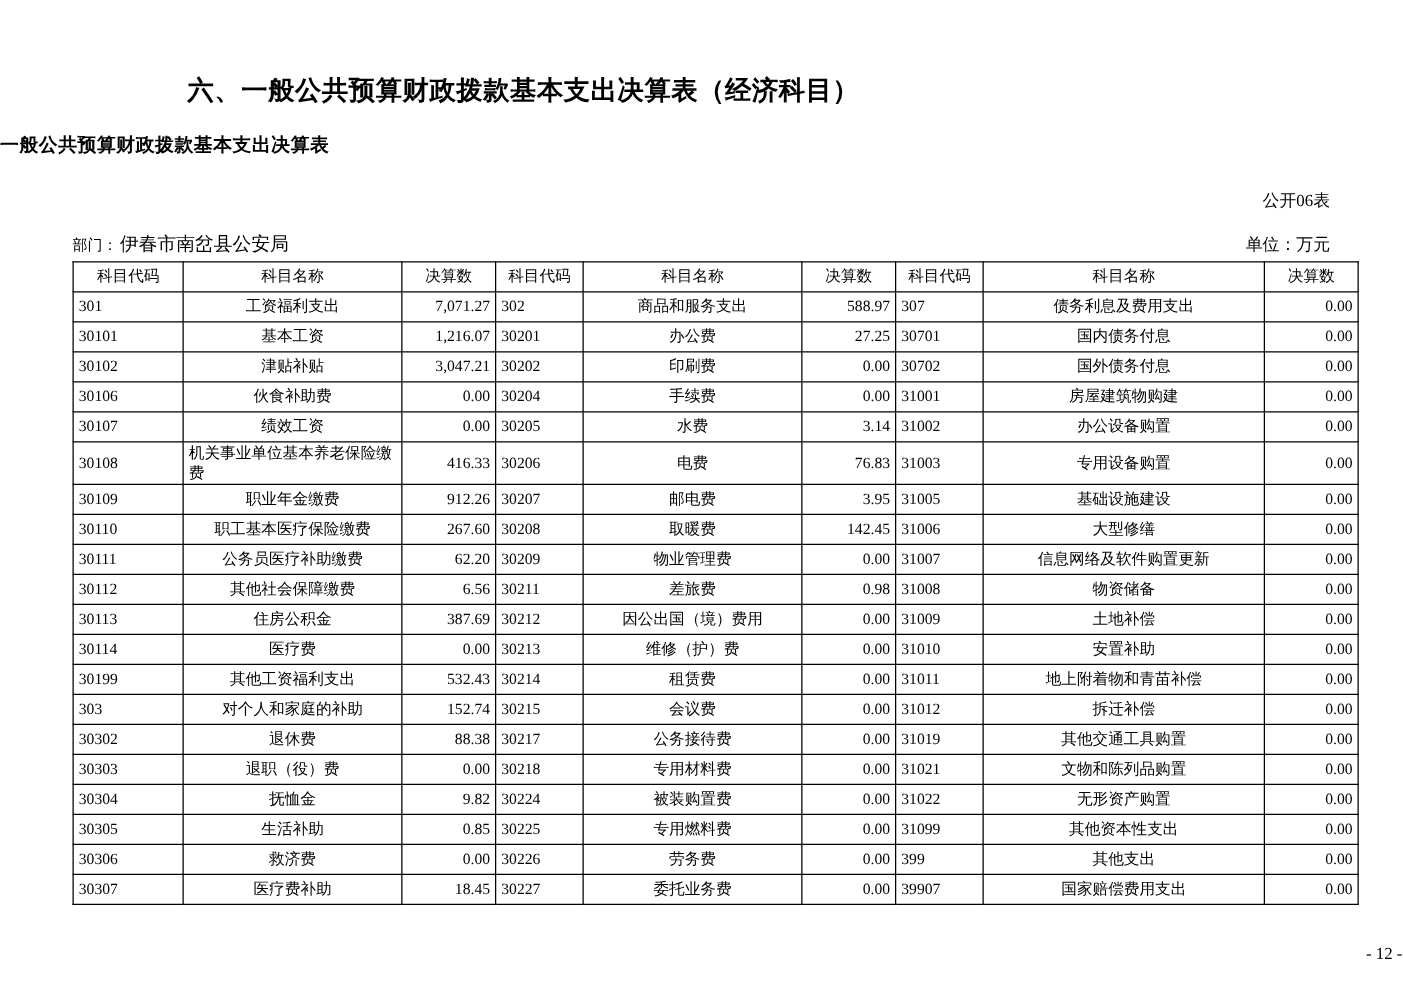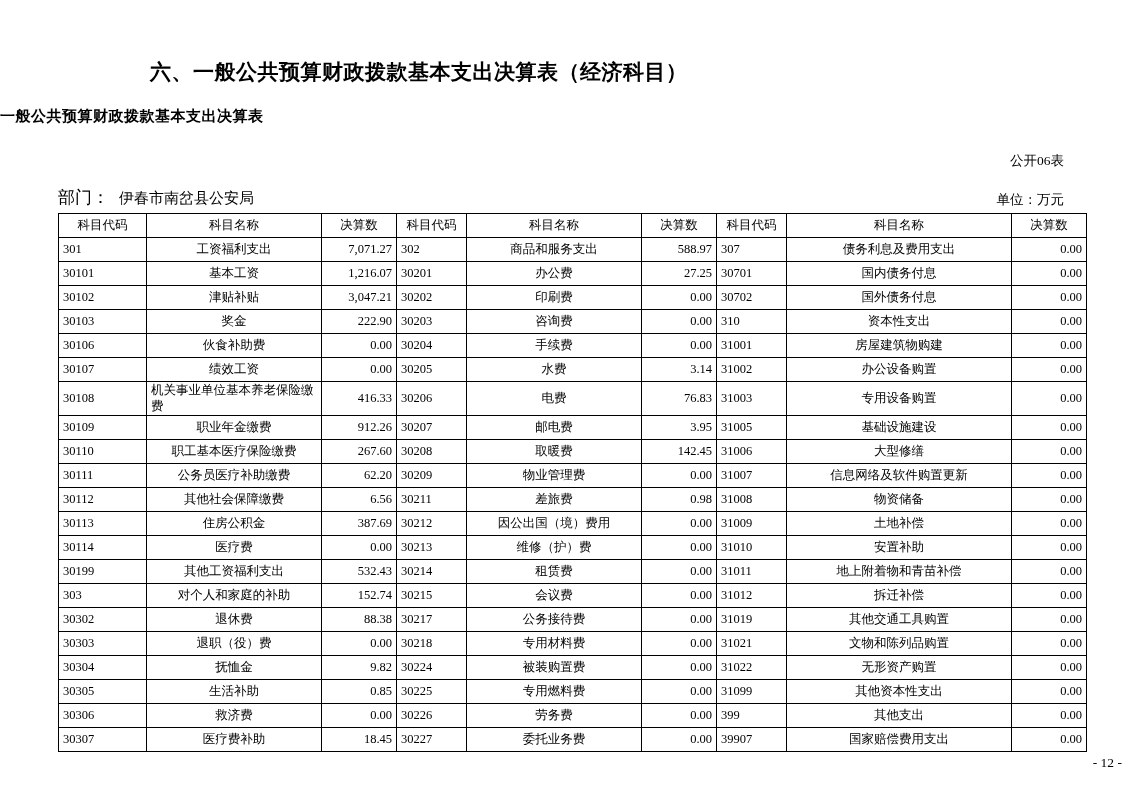--- a/index.html
+++ b/index.html
@@ -53,25 +53,25 @@
     justify-content: space-between;
     align-items: flex-end;
     padding: 16px 58px 4px 58px;
     font-size: 13.5px;
   }
   .meta-left {
     display: flex;
     align-items: baseline;
   }
   .meta-left .label {
-    font-size: 17px;
+    font-size: 12px;
   }
   .meta-left .value {
     font-size: 15px;
-    margin-left: 10px;
+    margin-left: 2px;
   }
   table.fin {
     border-collapse: collapse;
     margin: 0 58px;
     width: calc(1122px - 116px);
     table-layout: fixed;
     font-size: 12.5px;
   }
   table.fin td, table.fin th {
     border: 1px solid #000000;
@@ -197,31 +197,20 @@
           <td class="name">津贴补贴</td>
           <td class="num">3,047.21</td>
           <td class="code">30202</td>
           <td class="name">印刷费</td>
           <td class="num">0.00</td>
           <td class="code">30702</td>
           <td class="name">国外债务付息</td>
           <td class="num">0.00</td>
         </tr>
         <tr>
-          <td class="code">30103</td>
-          <td class="name">奖金</td>
-          <td class="num">222.90</td>
-          <td class="code">30203</td>
-          <td class="name">咨询费</td>
-          <td class="num">0.00</td>
-          <td class="code">310</td>
-          <td class="name">资本性支出</td>
-          <td class="num">0.00</td>
-        </tr>
-        <tr>
           <td class="code">30106</td>
           <td class="name">伙食补助费</td>
           <td class="num">0.00</td>
           <td class="code">30204</td>
           <td class="name">手续费</td>
           <td class="num">0.00</td>
           <td class="code">31001</td>
           <td class="name">房屋建筑物购建</td>
           <td class="num">0.00</td>
         </tr>

